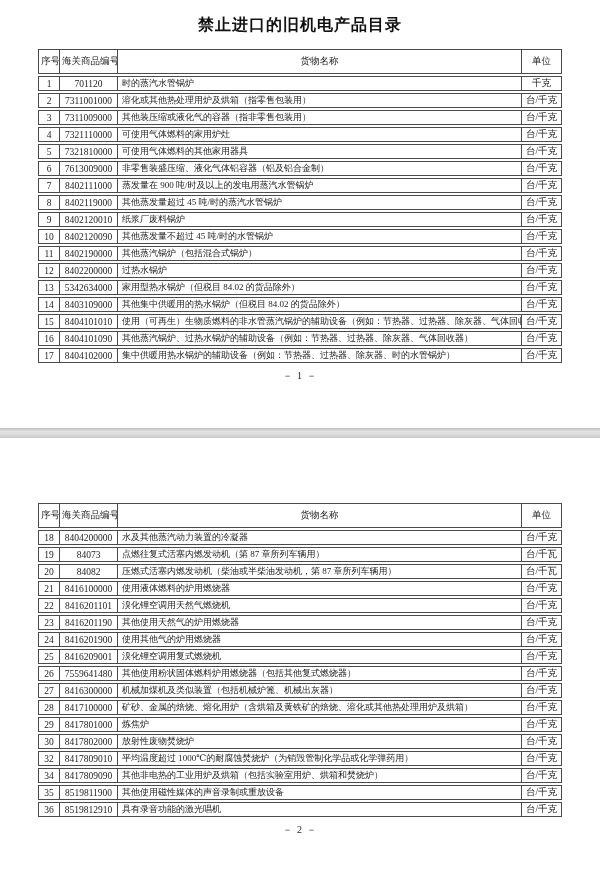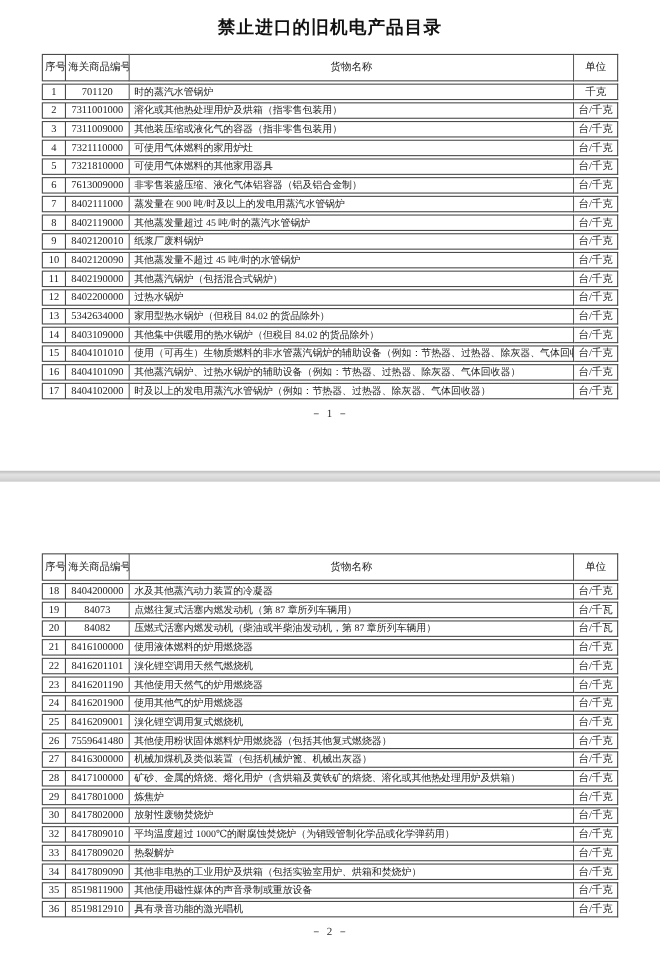--- a/index.html
+++ b/index.html
@@ -177,21 +177,21 @@
         </tr>
         <tr>
           <td class="col-no">16</td>
           <td class="col-code">8404101090</td>
           <td class="col-name">其他蒸汽锅炉、过热水锅炉的辅助设备（例如：节热器、过热器、除灰器、气体回收器）</td>
           <td class="col-unit">台/千克</td>
         </tr>
         <tr>
           <td class="col-no">17</td>
           <td class="col-code">8404102000</td>
-          <td class="col-name">时及以上的发电用蒸汽水管锅炉（例如：节热器、过热器、除灰器、气体回收器）</td>
+          <td class="col-name">集中供暖用热水锅炉的辅助设备（例如：节热器、过热器、除灰器、时的水管锅炉）</td>
           <td class="col-unit">台/千克</td>
         </tr>
       </tbody>
   </table>
 
   <div class="page-footer">－ 1 －</div>
 </div>
 
 <div class="page-sep"></div>
 
@@ -290,26 +290,20 @@
           <td class="col-name">放射性废物焚烧炉</td>
           <td class="col-unit">台/千克</td>
         </tr>
         <tr>
           <td class="col-no">32</td>
           <td class="col-code">8417809010</td>
           <td class="col-name">平均温度超过 1000℃的耐腐蚀焚烧炉（为销毁管制化学品或化学弹药用）</td>
           <td class="col-unit">台/千克</td>
         </tr>
         <tr>
-          <td class="col-no">33</td>
-          <td class="col-code">8417809020</td>
-          <td class="col-name">热裂解炉</td>
-          <td class="col-unit">台/千克</td>
-        </tr>
-        <tr>
           <td class="col-no">34</td>
           <td class="col-code">8417809090</td>
           <td class="col-name">其他非电热的工业用炉及烘箱（包括实验室用炉、烘箱和焚烧炉）</td>
           <td class="col-unit">台/千克</td>
         </tr>
         <tr>
           <td class="col-no">35</td>
           <td class="col-code">8519811900</td>
           <td class="col-name">其他使用磁性媒体的声音录制或重放设备</td>
           <td class="col-unit">台/千克</td>

